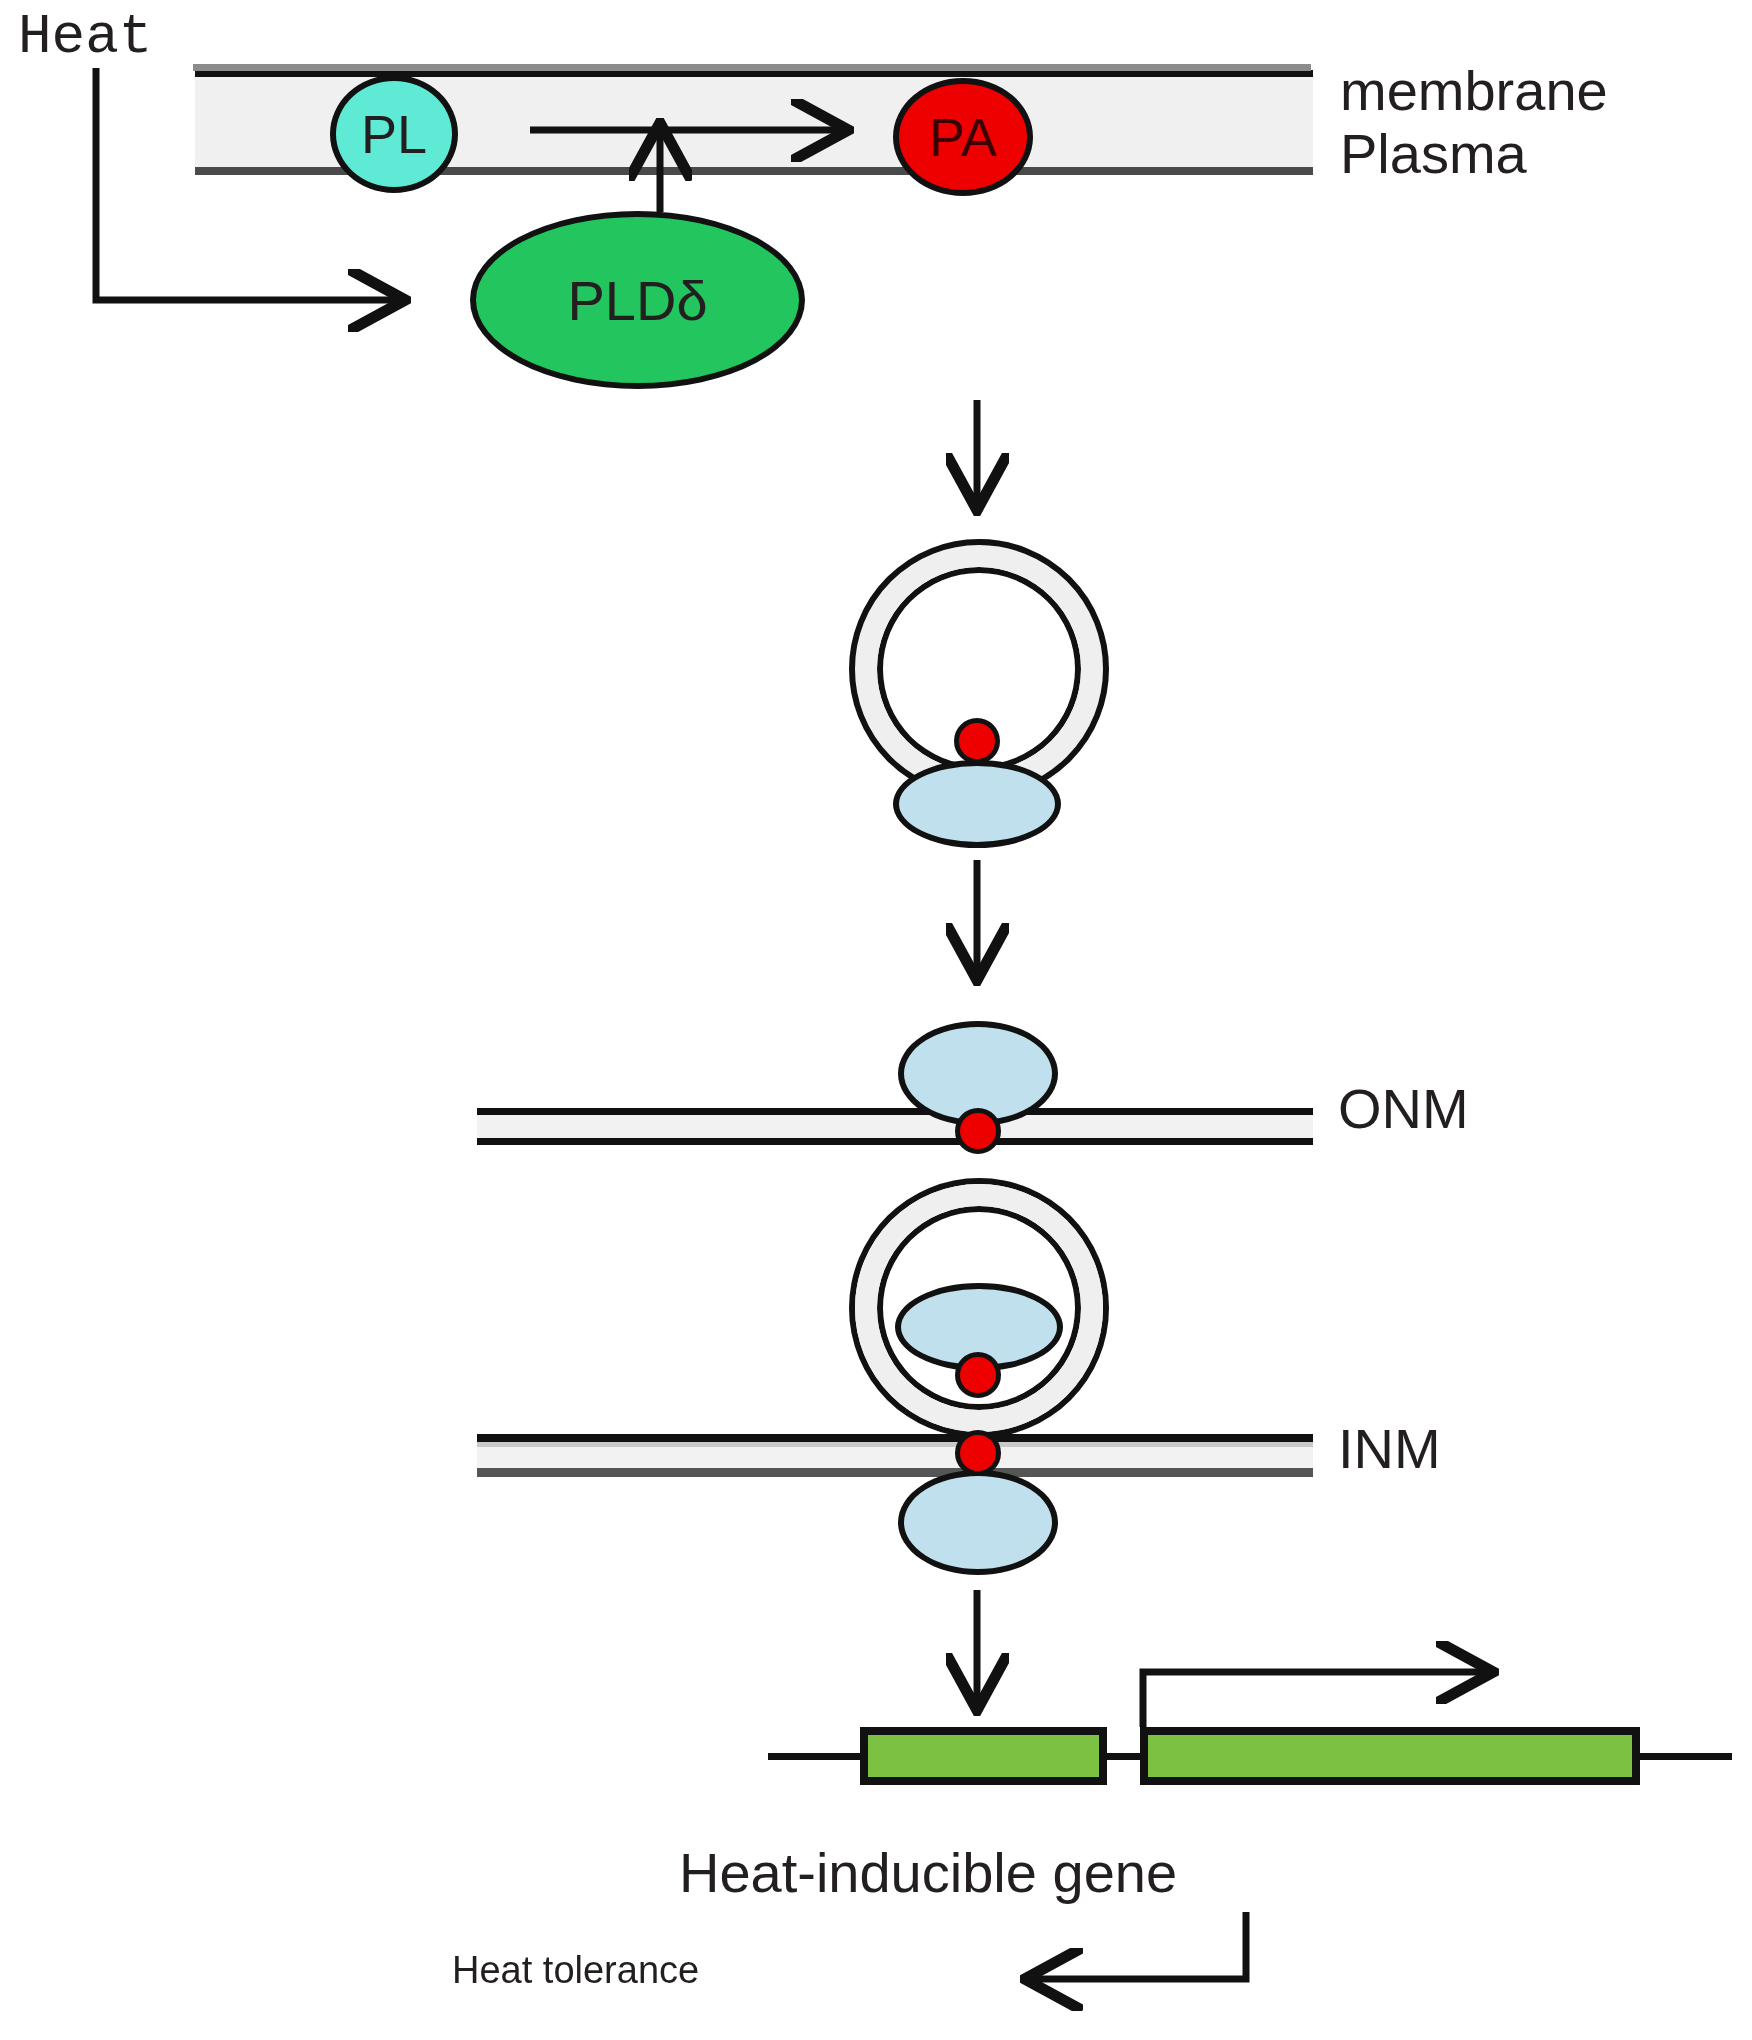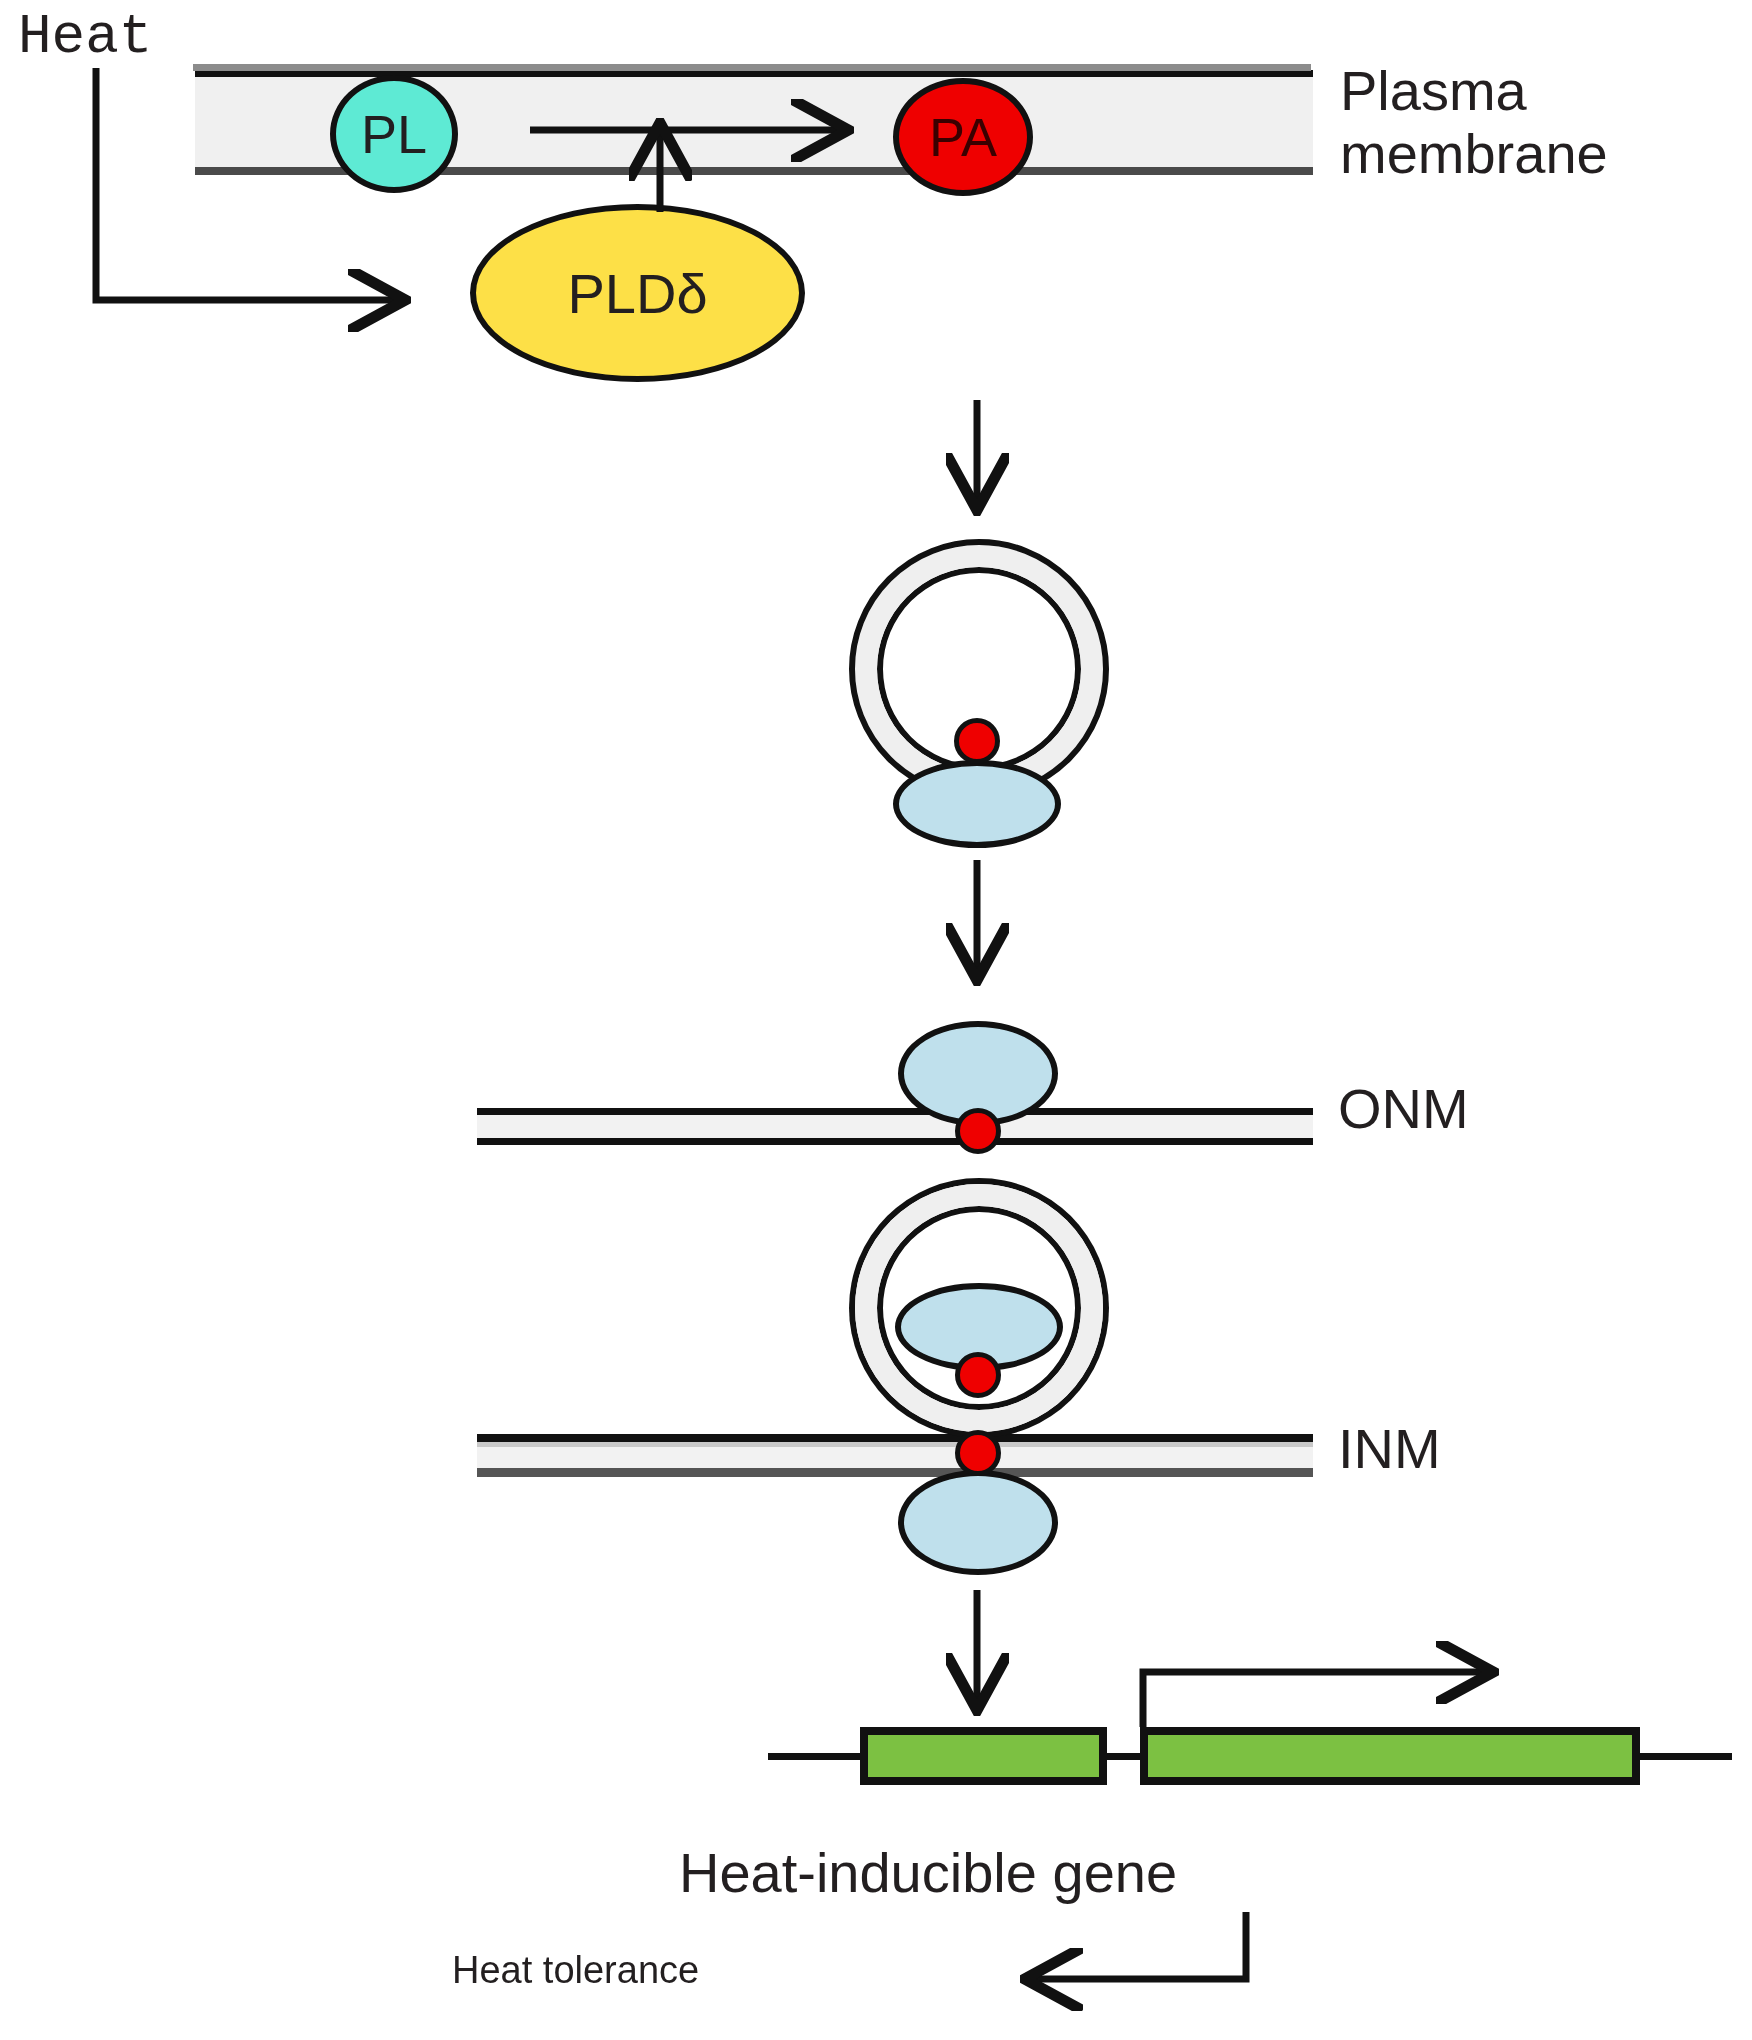--- a/index.html
+++ b/index.html
@@ -110,23 +110,23 @@
     left: 893px; top: 78px;
     width: 140px; height: 118px;
     background: #ef0000;
     border: 6px solid #111111;
     z-index: 6;
     text-align: center;
   }
   #pa-circle .oval-text { font-size: 54px; color:#3a0000; }
 
   #pld-oval {
-    left: 470px; top: 204px;
+    left: 470px; top: 211px;
     width: 335px; height: 178px;
-    background: #fde047;
+    background: #22c55e;
     border: 6px solid #111111;
     z-index: 4;
   }
   #pld-oval .oval-text { font-size: 56px; }
 
   #gapc-oval {
     left: 812px; top: 212px;
     width: 330px; height: 178px;
     background: #bfe0ec;
     border: 6px solid #111111;
@@ -330,22 +330,22 @@
 
   <div class="abs dna-line" id="dna-left"></div>
   <div class="abs gene-box" id="gene-box-1"></div>
   <div class="abs dna-line" id="dna-mid"></div>
   <div class="abs gene-box" id="gene-box-2"></div>
   <div class="abs dna-line" id="dna-right"></div>
 
   <div class="lbl" id="heat-label">Heat</div>
 
   <div class="lbl" id="pm-label">
+    <div>membrane</div>
     <div>Plasma</div>
-    <div>membrane</div>
   </div>
 
   <div class="lbl" id="onm-label">ONM</div>
 
   <div class="lbl" id="inm-label">INM</div>
 
   <div class="lbl" id="gene-label">Heat-inducible gene</div>
 
   <div class="lbl" id="tolerance-label">Heat tolerance</div>
 

